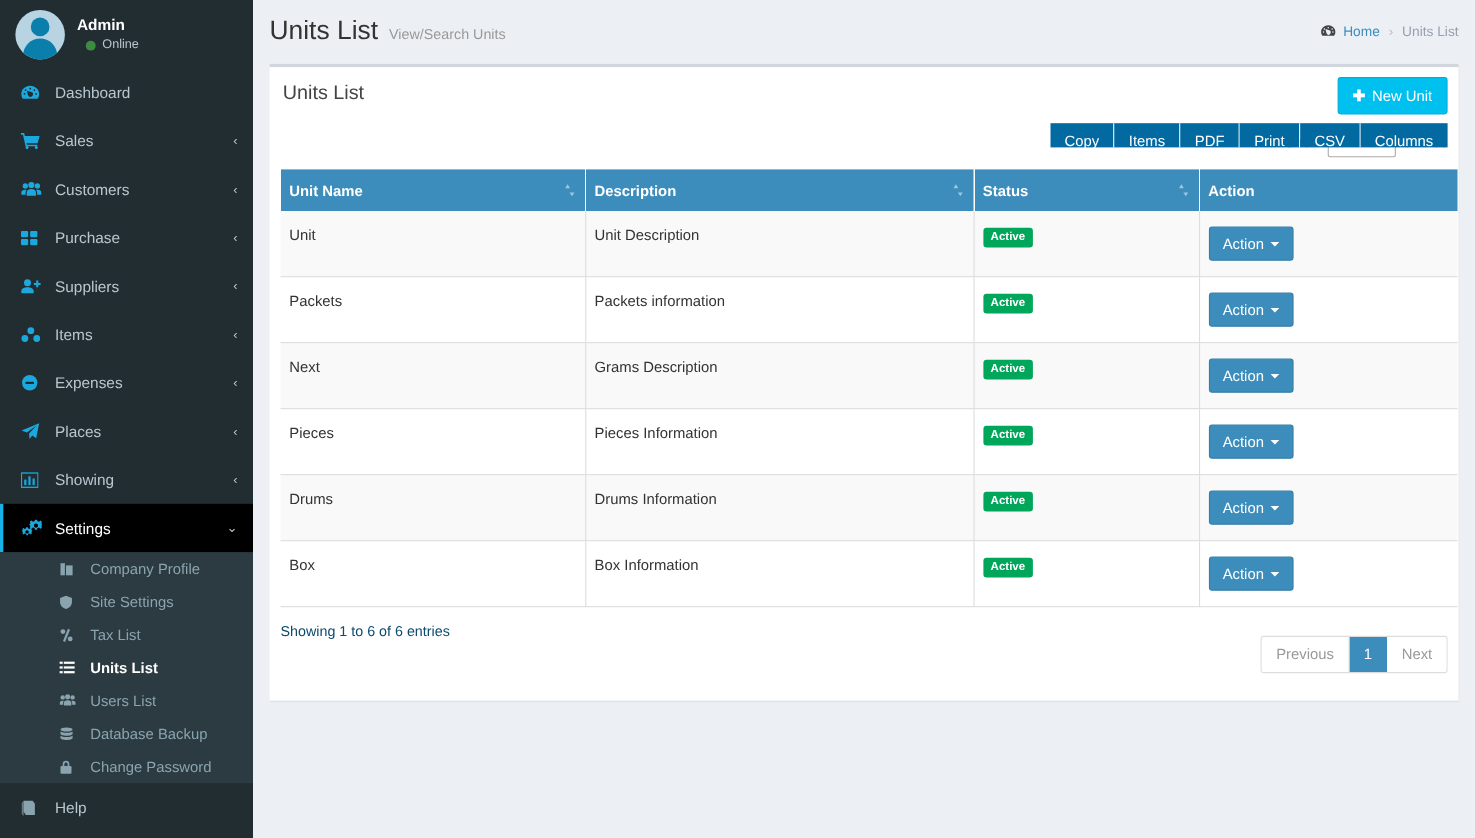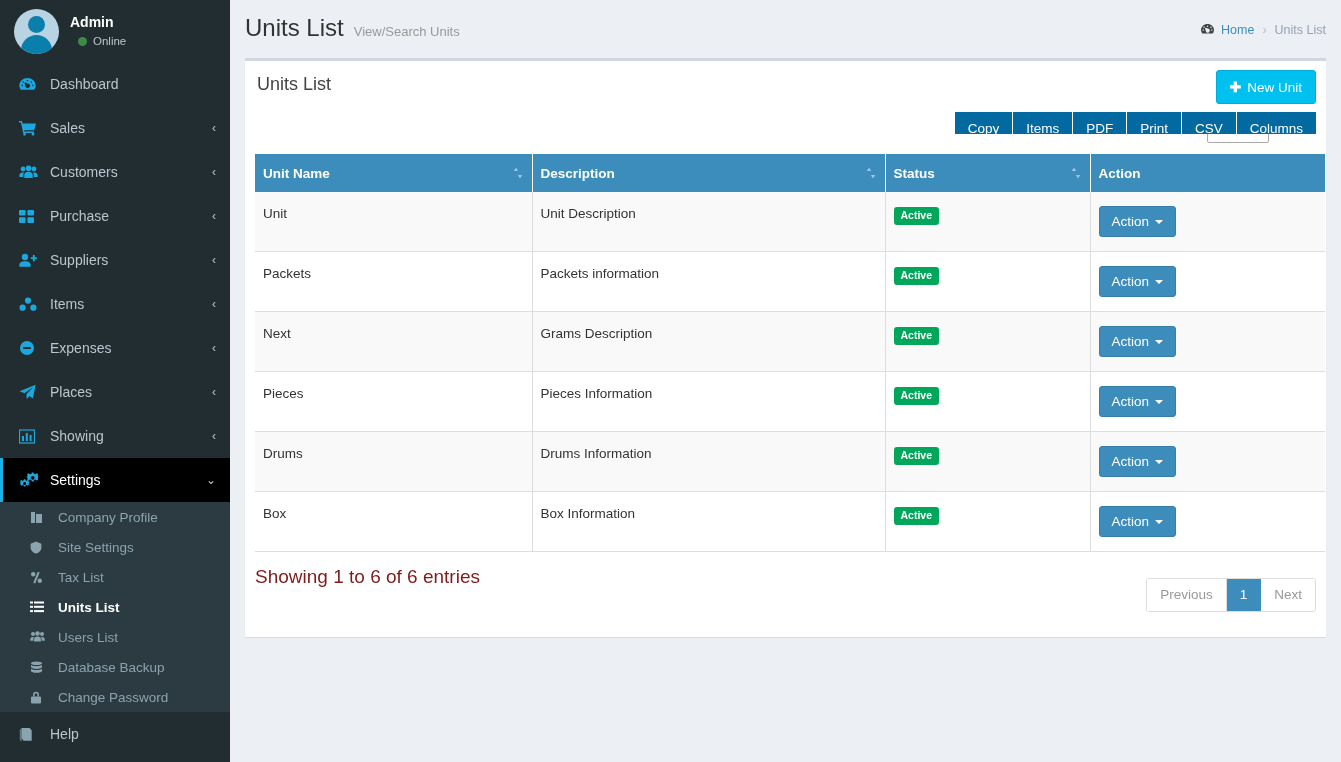--- a/index.html
+++ b/index.html
@@ -66,20 +66,21 @@
     background: #000000; color: #fff; border-left-color: #18b3e6;
   }
   .nav-item.active > .nav-link .lbl { font-weight: normal; }
 
   .submenu { list-style: none; background: #2c3b41; }
   .submenu li a {
     display: flex; align-items: center;
     height: 30px; padding: 0 5px 0 30px;
     color: #8aa4af; font-size: 13.5px; text-decoration: none;
     cursor: pointer;
+    margin-left: 24px;
   }
   .submenu li a .sic {
     width: 20px; min-width: 20px; margin-right: 8px;
     display: inline-flex; align-items: center; color: #8aa4af;
   }
   .submenu li.active a { color: #fff; font-weight: bold; }
   .submenu li.active a .sic { color: #fff; }
 
   .nav-help { margin-top: 0; }
 
@@ -182,21 +183,21 @@
     cursor: pointer; font-family: "Liberation Sans", sans-serif;
     display: inline-flex; align-items: center;
   }
   .btn-action .caret {
     display: inline-block; margin-left: 6px;
     border-left: 4px solid transparent; border-right: 4px solid transparent;
     border-top: 4px solid #fff;
   }
 
   .dt-bottom { position: relative; height: 75px; padding-top: 14px; }
-  .dt-info { font-size: 19px; color: #7f1d1d; }
+  .dt-info { font-size: 13px; color: #0c4a6e; }
   .dt-paginate {
     position: absolute; right: 0; top: 26px;
     display: flex; border: 1px solid #ddd; border-radius: 3px; overflow: hidden;
   }
   .pg {
     padding: 0 13px; height: 32px; line-height: 32px;
     font-size: 13.5px; color: #337ab7; background: #fff;
     border-right: 1px solid #ddd; cursor: pointer;
   }
   .pg:last-child { border-right: none; }

